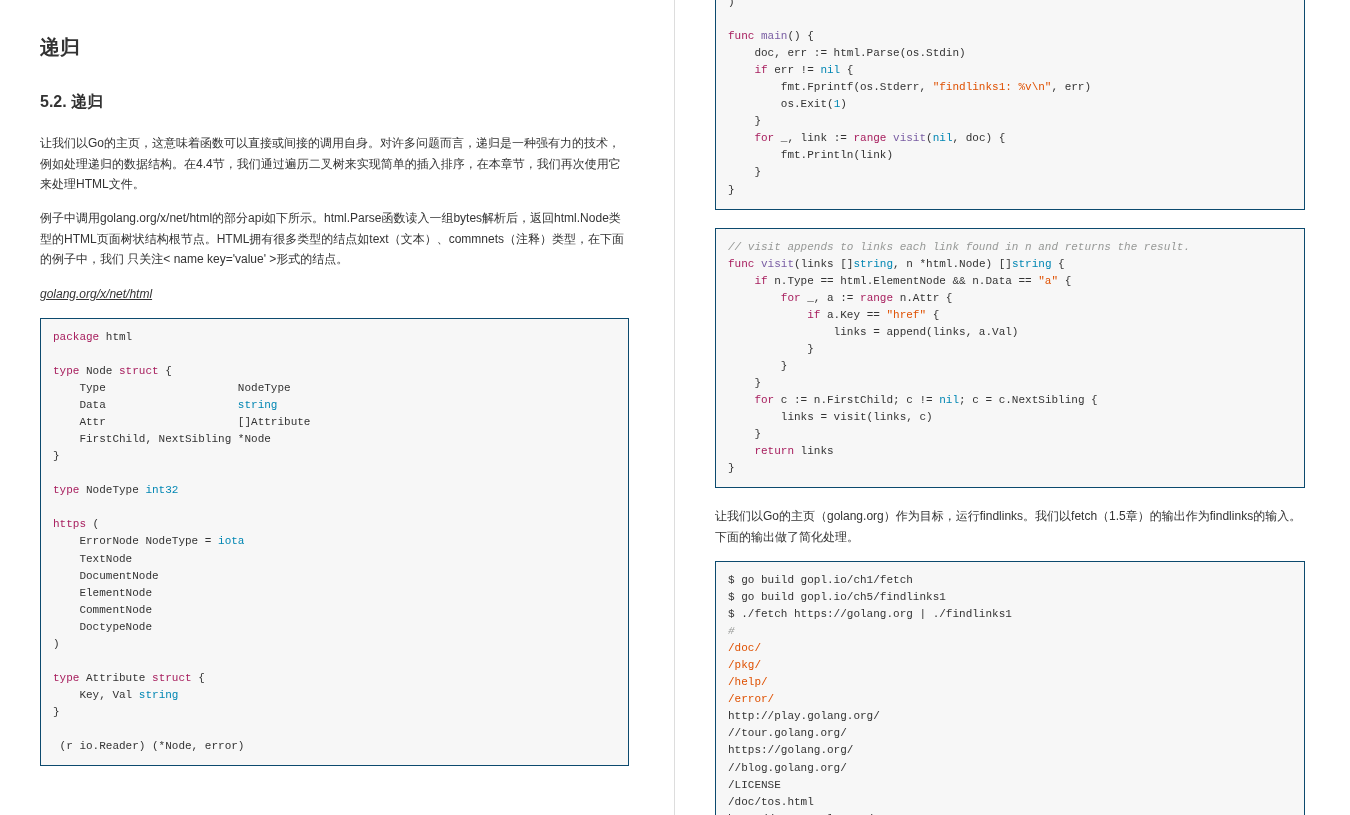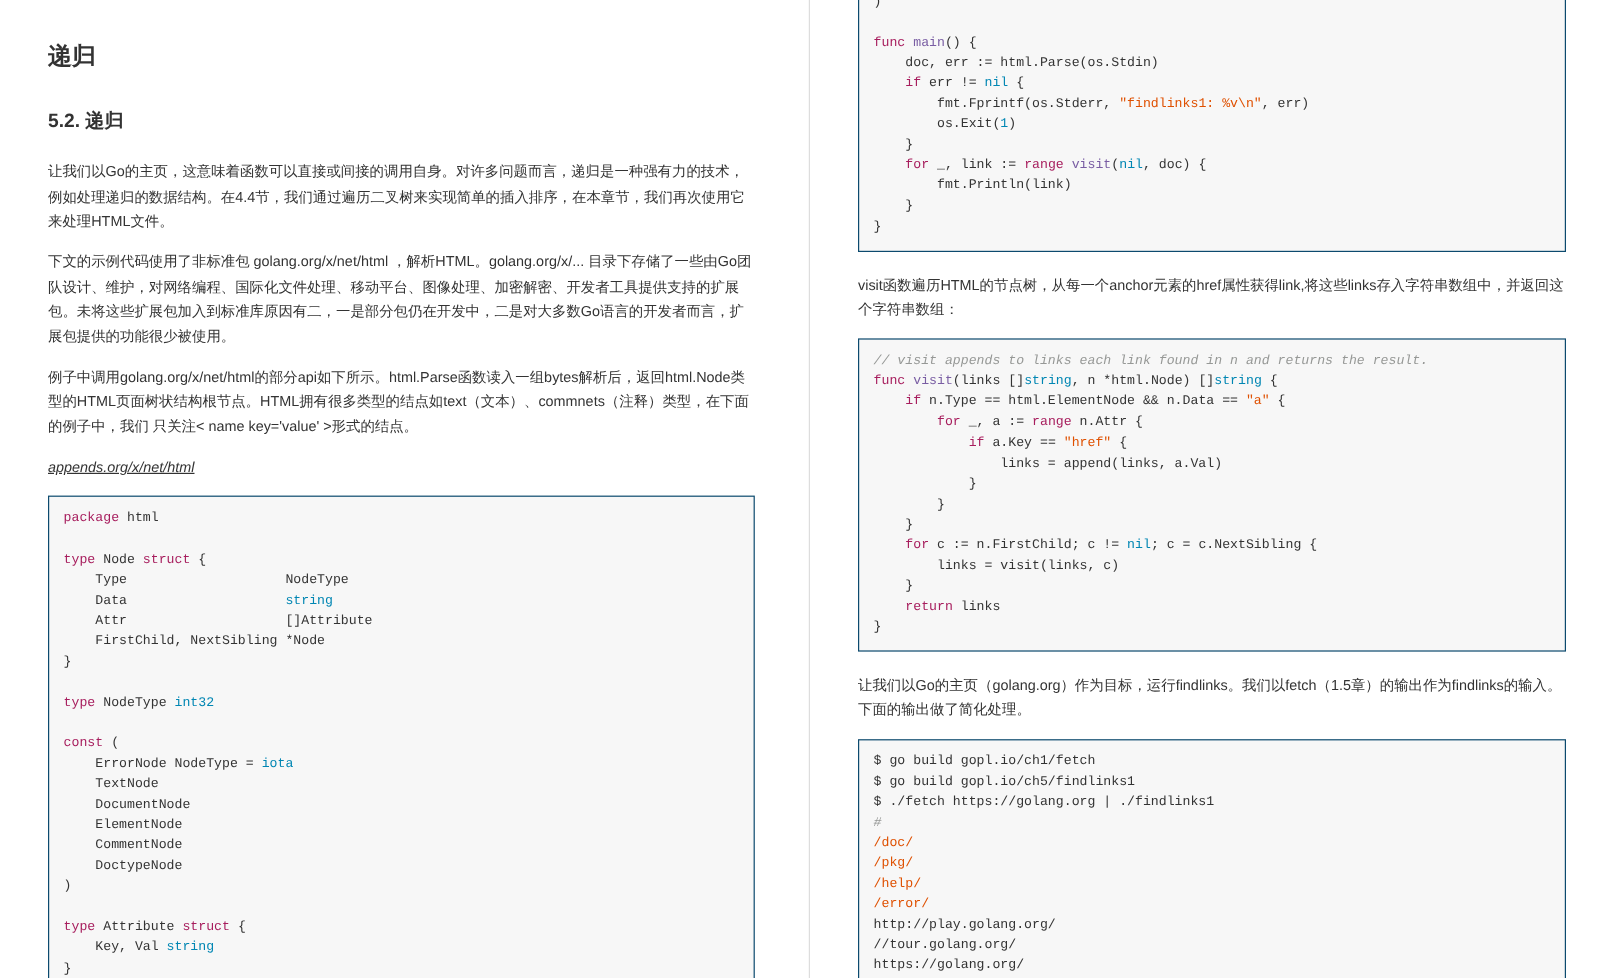--- a/index.html
+++ b/index.html
@@ -63,37 +63,36 @@
 </head>
 <body>
 
 <div class="page-wrap">
 
   <div class="col col-left">
     <h1 class="title">递归</h1>
     <h2 class="section">5.2. 递归</h2>
 
     <p>让我们以Go的主页，这意味着函数可以直接或间接的调用自身。对许多问题而言，递归是一种强有力的技术，例如处理递归的数据结构。在4.4节，我们通过遍历二叉树来实现简单的插入排序，在本章节，我们再次使用它来处理HTML文件。</p>
-    <p>下文的示例代码使用了非标准包 golang.org/x/net/html ，解析HTML。golang.org/x/... 目录下存储了一些由Go团队设计、维护，对网络编程、国际化文件处理、移动平台、图像处理、加密解密、开发者工具提供支持的扩展包。未将这些扩展包加入到标准库原因有二，一是部分包仍在开发中，二是对大多数Go语言的开发者而言，扩展包提供的功能很少被使用。</p>
     <p>例子中调用golang.org/x/net/html的部分api如下所示。html.Parse函数读入一组bytes解析后，返回html.Node类型的HTML页面树状结构根节点。HTML拥有很多类型的结点如text（文本）、commnets（注释）类型，在下面的例子中，我们 只关注&lt; name key='value' &gt;形式的结点。</p>
 
-    <p><a href="#" class="link">appends.org/x/net/html</a></p>
+    <p><a href="#" class="link">golang.org/x/net/html</a></p>
 
     <div class="code-block" id="code1"><span class="kw">package</span> html
 
 <span class="kw">type</span> Node <span class="kw">struct</span> {
     Type                    NodeType
     Data                    <span class="typ">string</span>
     Attr                    []Attribute
     FirstChild, NextSibling *Node
 }
 
 <span class="kw">type</span> NodeType <span class="typ">int32</span>
 
-<span class="kw">const</span> (
+<span class="kw">https</span> (
     ErrorNode NodeType = <span class="typ">iota</span>
     TextNode
     DocumentNode
     ElementNode
     CommentNode
     DoctypeNode
 )
 
 <span class="kw">type</span> Attribute <span class="kw">struct</span> {
     Key, Val <span class="typ">string</span>
@@ -110,21 +109,20 @@
     doc, err := html.Parse(os.Stdin)
     <span class="kw">if</span> err != <span class="typ">nil</span> {
         fmt.Fprintf(os.Stderr, <span class="str">"findlinks1: %v\n"</span>, err)
         os.Exit(<span class="num">1</span>)
     }
     <span class="kw">for</span> _, link := <span class="kw">range</span> <span class="fn">visit</span>(<span class="typ">nil</span>, doc) {
         fmt.Println(link)
     }
 }</div>
 
-    <p>visit函数遍历HTML的节点树，从每一个anchor元素的href属性获得link,将这些links存入字符串数组中，并返回这个字符串数组：</p>
 
     <div class="code-block" id="code4"><span class="cmt">// visit appends to links each link found in n and returns the result.</span>
 <span class="kw">func</span> <span class="fn">visit</span>(links []<span class="typ">string</span>, n *html.Node) []<span class="typ">string</span> {
     <span class="kw">if</span> n.Type == html.ElementNode &amp;&amp; n.Data == <span class="str">"a"</span> {
         <span class="kw">for</span> _, a := <span class="kw">range</span> n.Attr {
             <span class="kw">if</span> a.Key == <span class="str">"href"</span> {
                 links = append(links, a.Val)
             }
         }
     }

